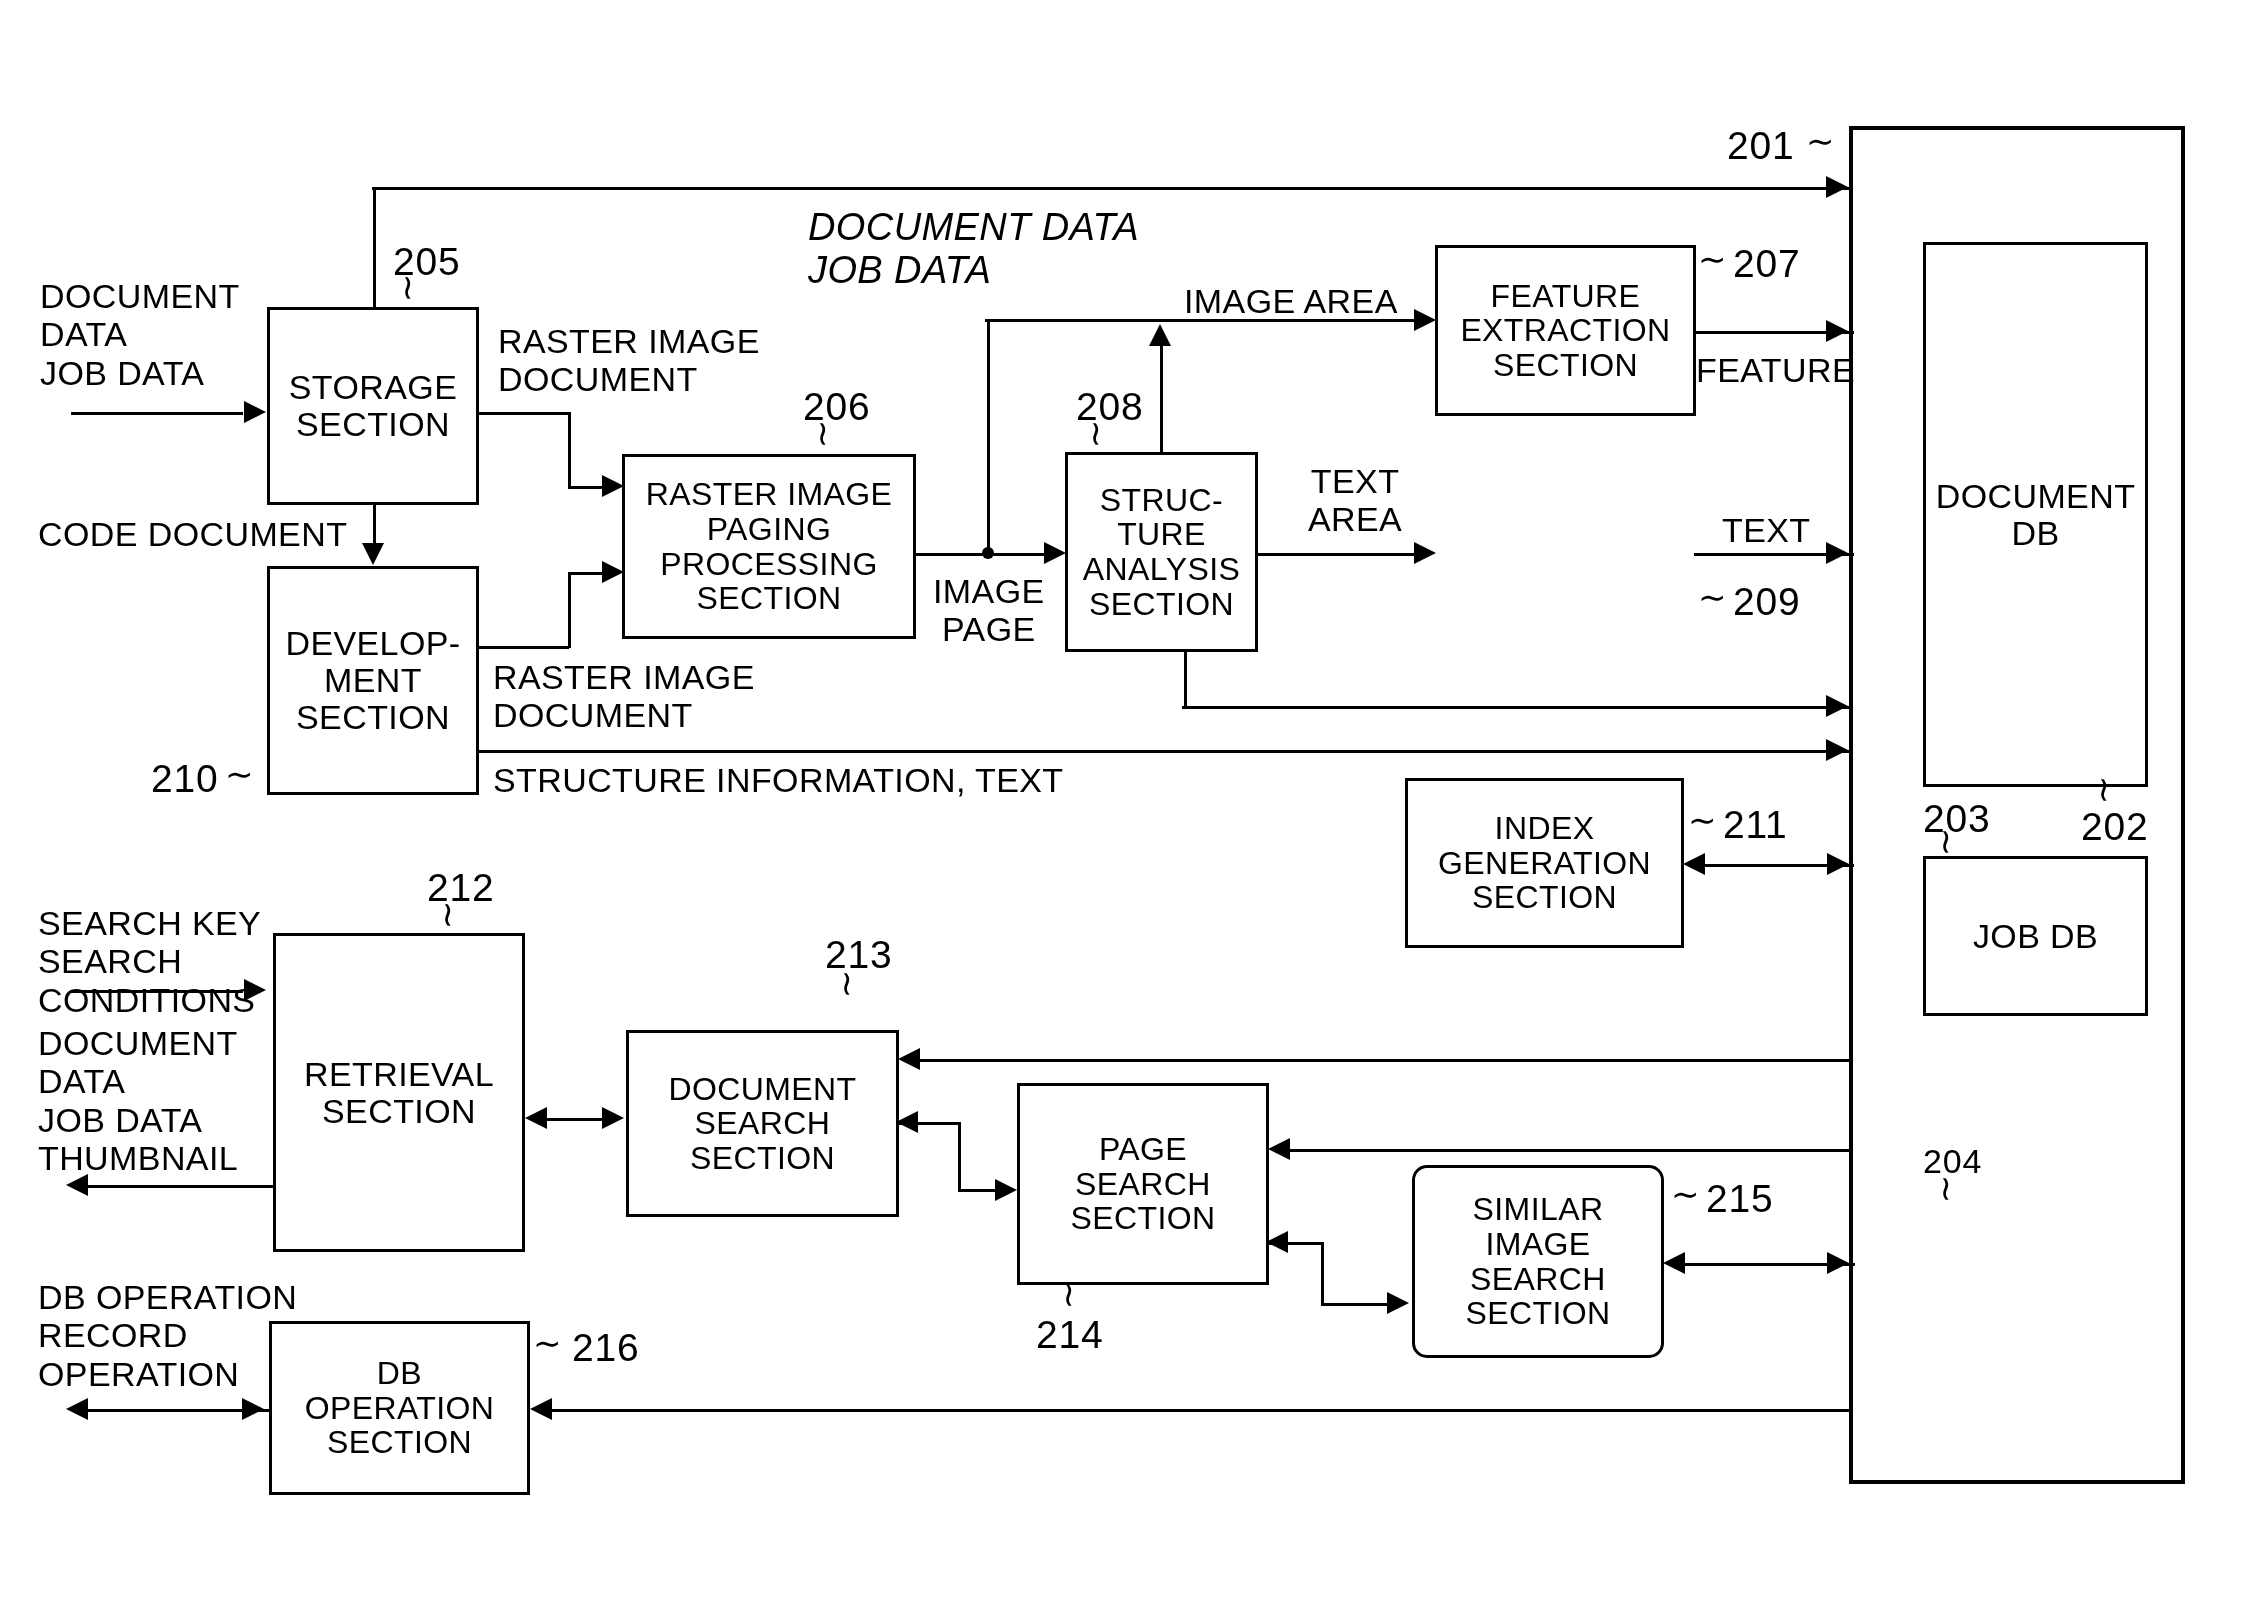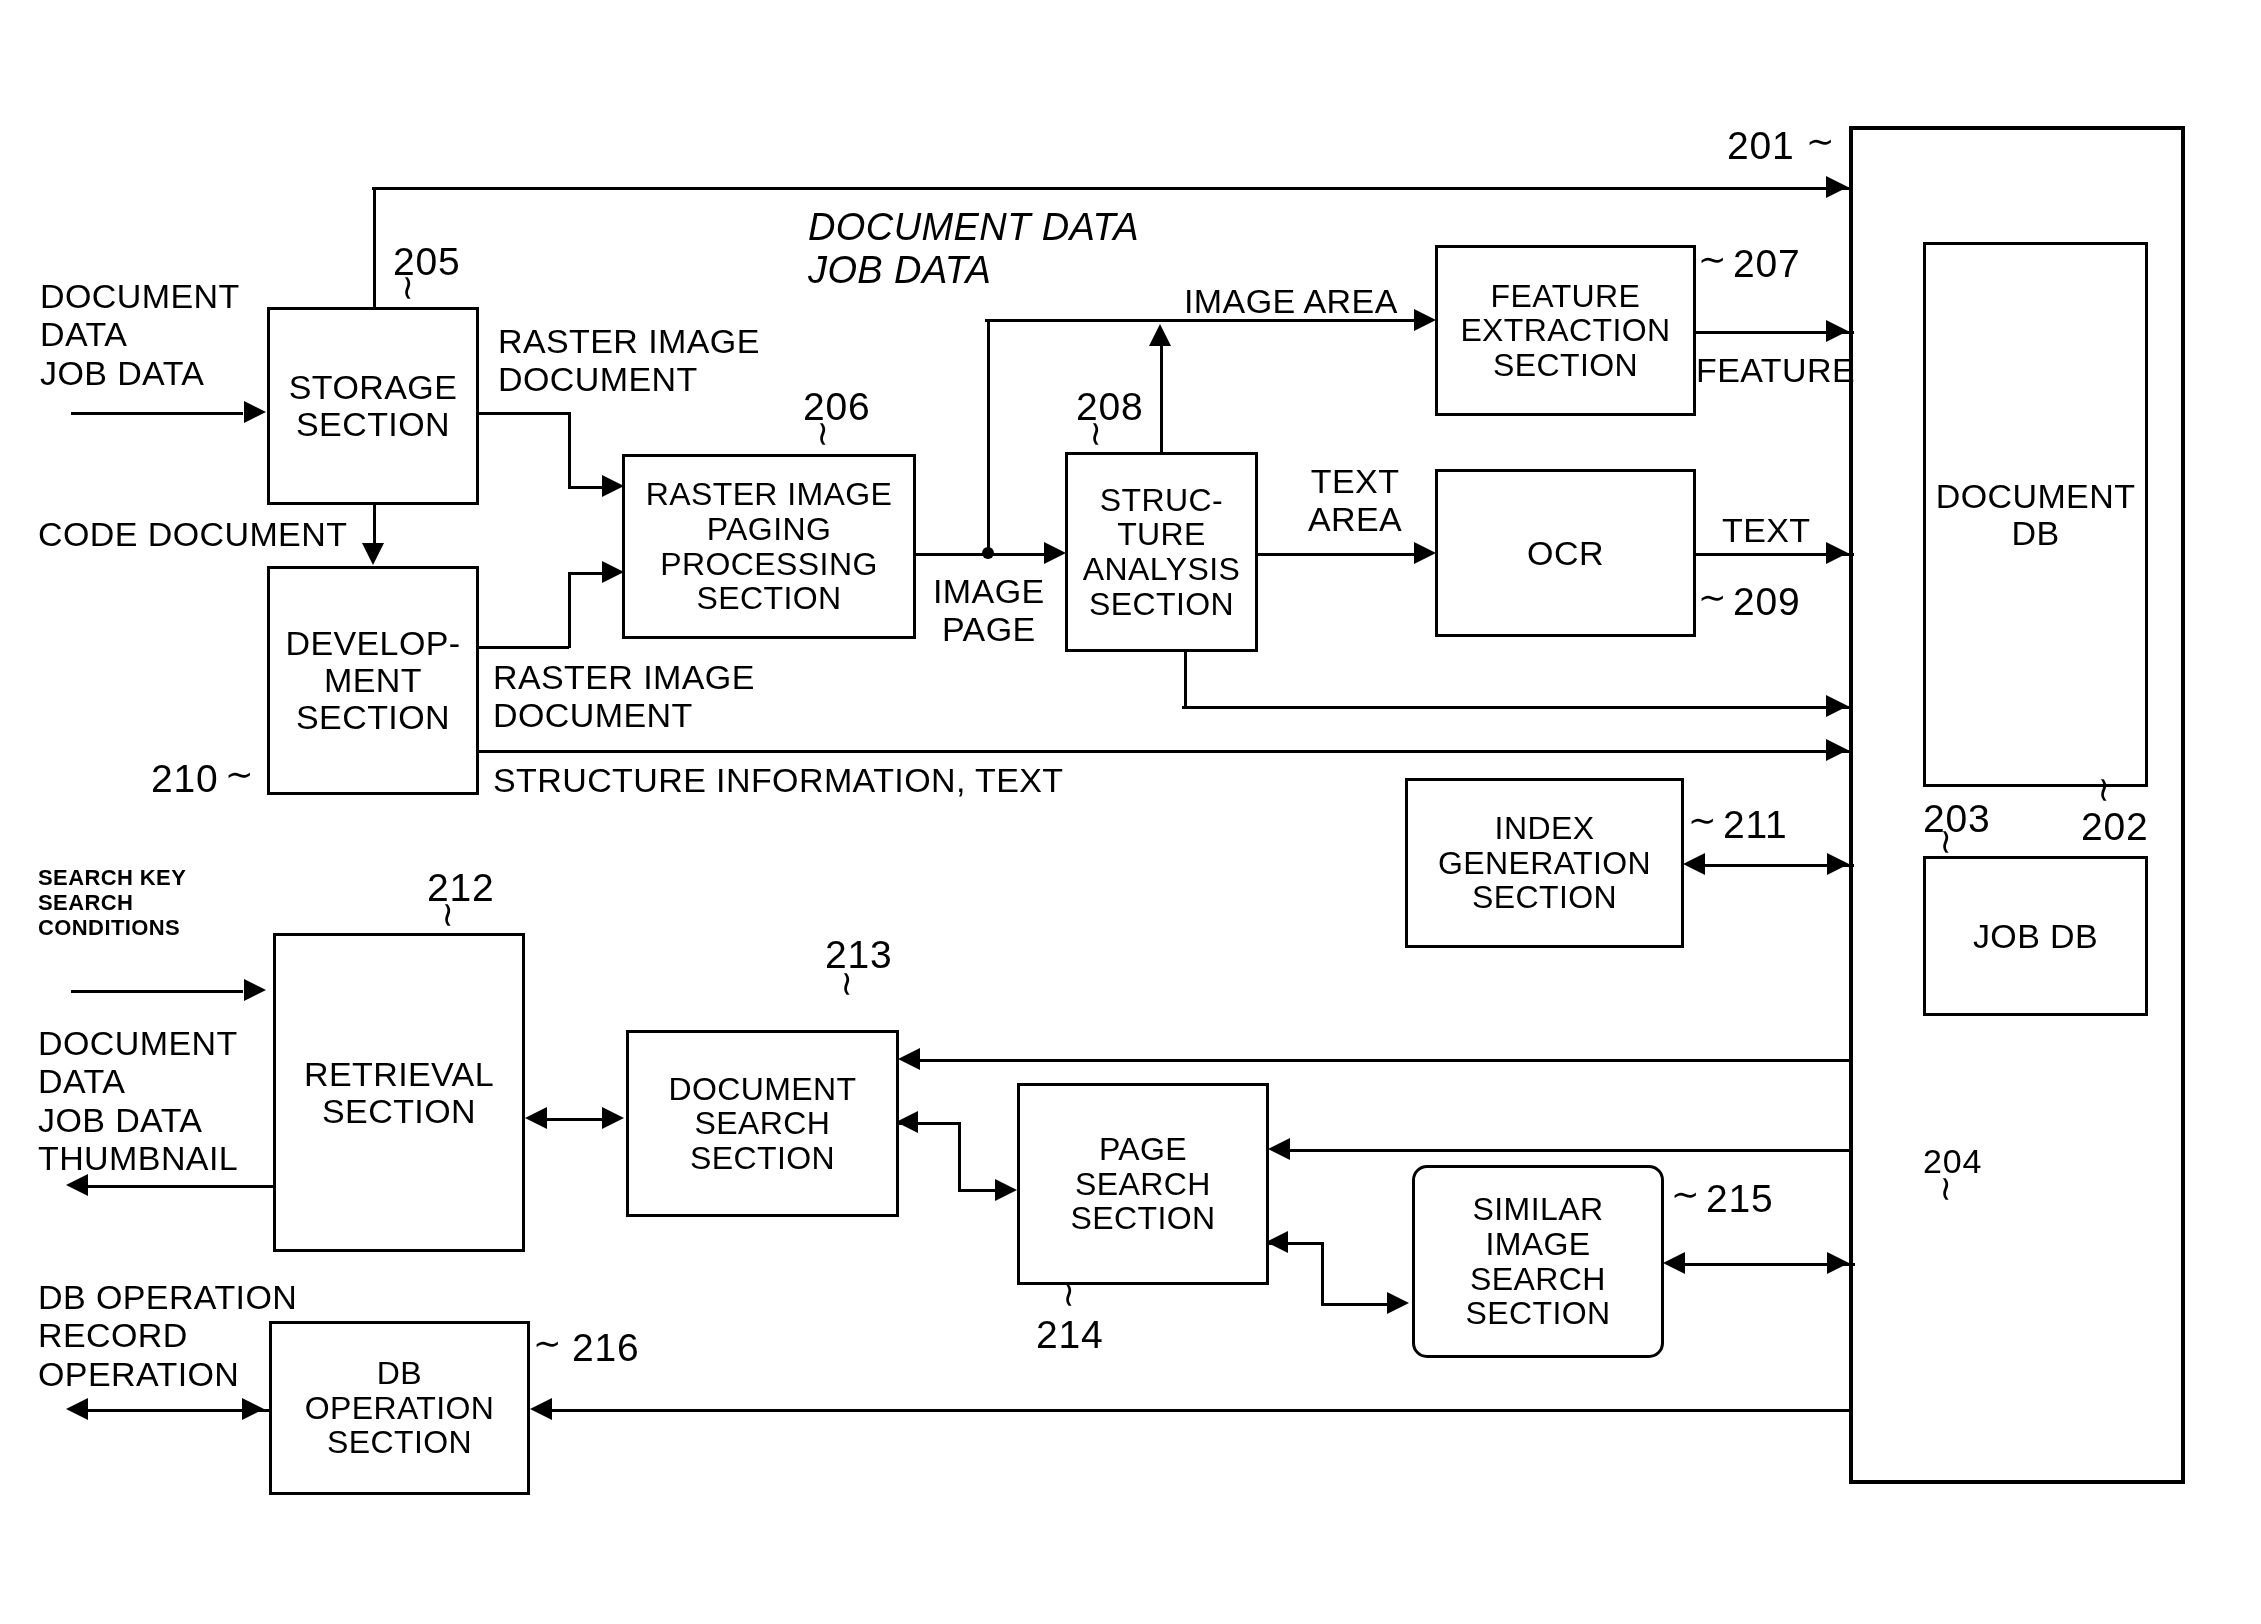--- a/index.html
+++ b/index.html
@@ -94,23 +94,20 @@
 ANALYSIS
 SECTION</span>
   </div>
 
   <div class="box" style="left:1435px; top:245px; width:261px; height:171px; font-size:32px;">
     <span class="bt">FEATURE
 EXTRACTION
 SECTION</span>
   </div>
 
-  <div class="box" style="left:1435px; top:469px; width:261px; height:168px; font-size:34px;">
-    <span class="bt">OCR</span>
-  </div>
 
   <div class="box" style="left:1405px; top:778px; width:279px; height:170px; font-size:32px;">
     <span class="bt">INDEX
 GENERATION
 SECTION</span>
   </div>
 
   <div class="box" style="left:273px; top:933px; width:252px; height:319px; font-size:34px;">
     <span class="bt">RETRIEVAL
 SECTION</span>
@@ -224,21 +221,21 @@
   <div class="lbl" style="left:1184px; top:282px; font-size:34px;">IMAGE AREA</div>
 
   <div class="lbl" style="left:1308px; top:462px; font-size:34px; text-align:center;">TEXT
 AREA</div>
 
   <div class="lbl" style="left:1696px; top:351px; font-size:34px;">FEATURE</div>
 
   <div class="lbl" style="left:1722px; top:511px; font-size:34px;">TEXT</div>
 
 
-  <div class="lbl" style="left:38px; top:866px; font-size:22px;font-weight:bold;">SEARCH KEY
+  <div class="lbl" style="left:38px; top:904px; font-size:34px;">SEARCH KEY
 SEARCH
 CONDITIONS</div>
 
   <div class="lbl" style="left:38px; top:1024px; font-size:34px;">DOCUMENT
 DATA
 JOB DATA
 THUMBNAIL</div>
 
   <div class="lbl" style="left:38px; top:1278px; font-size:34px;">DB OPERATION
 RECORD

